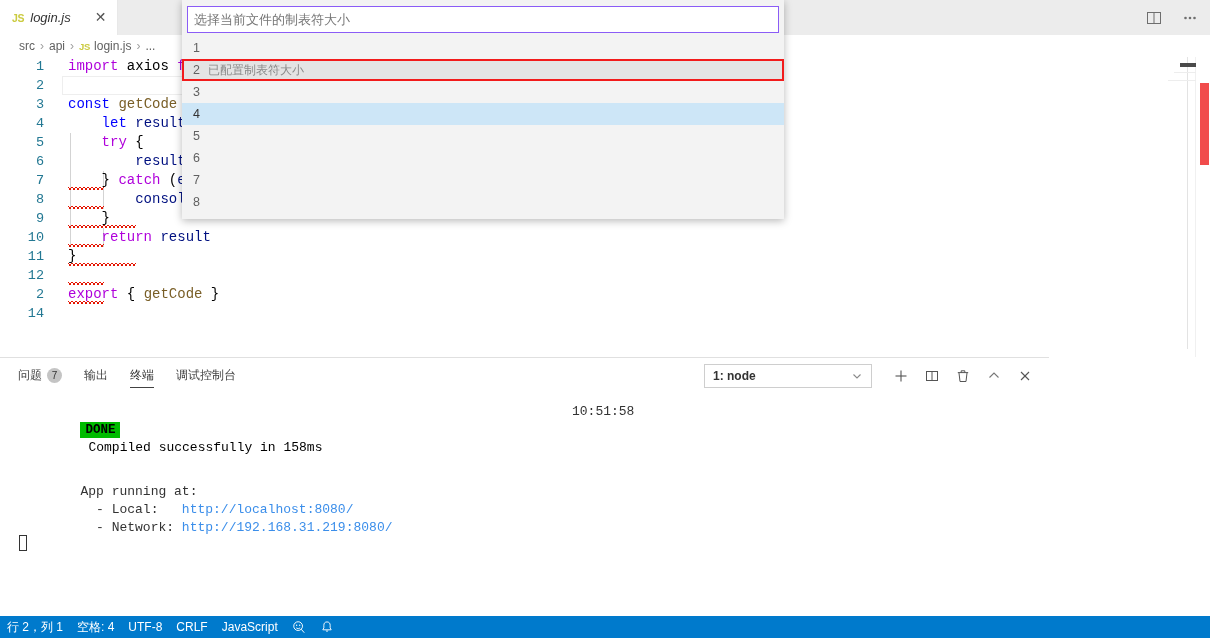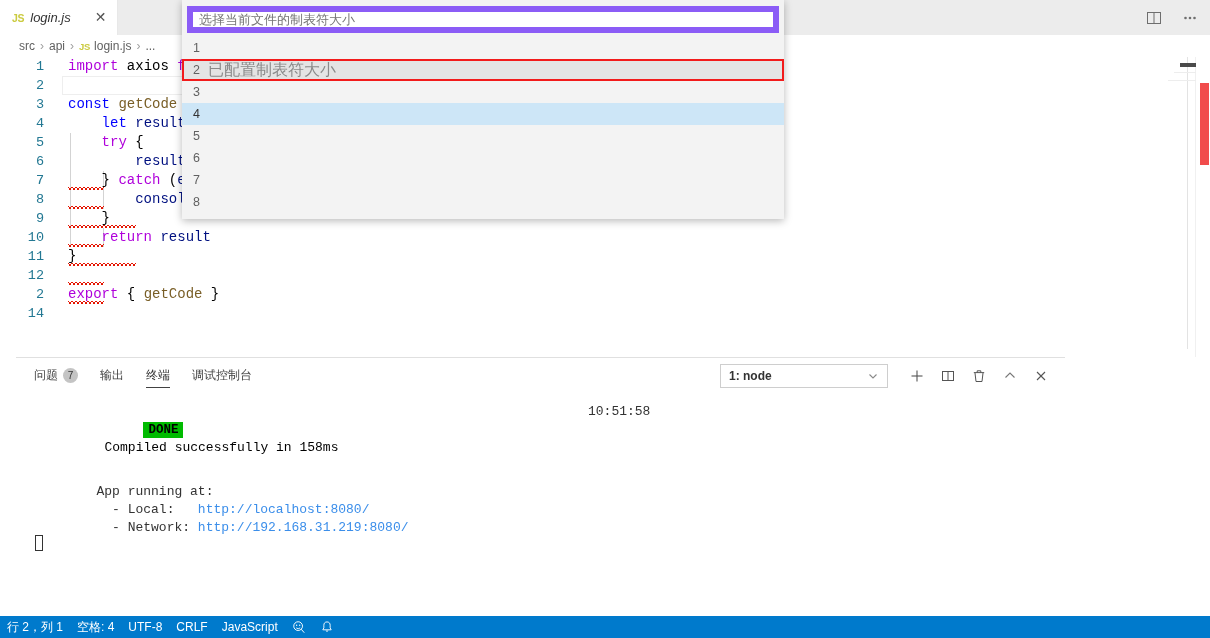--- a/index.html
+++ b/index.html
@@ -152,21 +152,21 @@
     position: absolute; right: 14px;
     height: 1px; background: #ededed;
   }
   .mini-vline {
     position: absolute; right: 22px;
     width: 1px; background: #e3e3e3;
   }
 
   
   .panel {
-    position: absolute; left: 16px; top: 357px;
+    position: absolute; left: 0; top: 357px;
     width: 1049px; height: 259px;
     background: #ffffff;
     border-top: 1px solid #e0e0e0;
   }
   .panel-tabs {
     position: absolute; left: 0; top: 0;
     height: 35px; display: flex; align-items: center;
     padding-left: 18px;
   }
   .ptab {
@@ -217,21 +217,20 @@
     line-height: 18px;
     color: #333333;
     padding-left: 18px; box-sizing: border-box;
   }
   .term-row { position: absolute; white-space: pre; }
   .badge-done {
     background: #00bb00; color: #000000;
     font-family: "Liberation Mono", monospace;
     font-size: 12.5px; font-weight: bold;
     padding: 1px 5px;
-    margin-left: 47px;
   }
   .t-green { color: #000000; }
   .t-link  { color: #3b8eea; text-decoration: none; cursor: pointer; }
   .t-time  { color: #333333; }
   .term-cursor {
     position: absolute;
     width: 8px; height: 16px;
     border: 1px solid #333333;
     box-sizing: border-box;
   }
@@ -259,39 +258,39 @@
     box-shadow: 0 2px 8px rgba(0,0,0,0.28);
     z-index: 50;
     padding-bottom: 6px;
   }
   .qp-inputwrap {
     padding: 6px 5px 4px 5px;
   }
   .qp-input {
     width: 100%; height: 27px;
     box-sizing: border-box;
-    border: 6px solid #8b5cf6;
+    border: 1px solid #8b5cf6;
     background: #ffffff;
     padding-left: 6px;
     font-size: 13px; color: #333;
     font-family: "Liberation Sans", sans-serif;
     outline: none;
   }
   .qp-input::placeholder { color: #767676; opacity: 1; }
   .qp-list { position: relative; }
   .qp-row {
     height: 22px; display: flex; align-items: center;
     padding-left: 11px; box-sizing: border-box;
     font-size: 12.5px; color: #616161;
     cursor: pointer;
   }
   .qp-row.selected { background: #cde6f7; color: #333333; }
   .qp-row.hovered  { background: #e4e4e4; }
   .qp-row .qp-label { margin-right: 8px; }
-  .qp-row .qp-desc { color: #8a8a8a; font-size: 16px; }
+  .qp-row .qp-desc { color: #8a8a8a; font-size: 12px; }
   .qp-hover-ring {
     position: absolute;
     left: 0; width: 602px; height: 22px;
     border: 2px solid #f21b1b;
     box-sizing: border-box;
     pointer-events: none;
   }
 </style>
 </head>
 <body>

